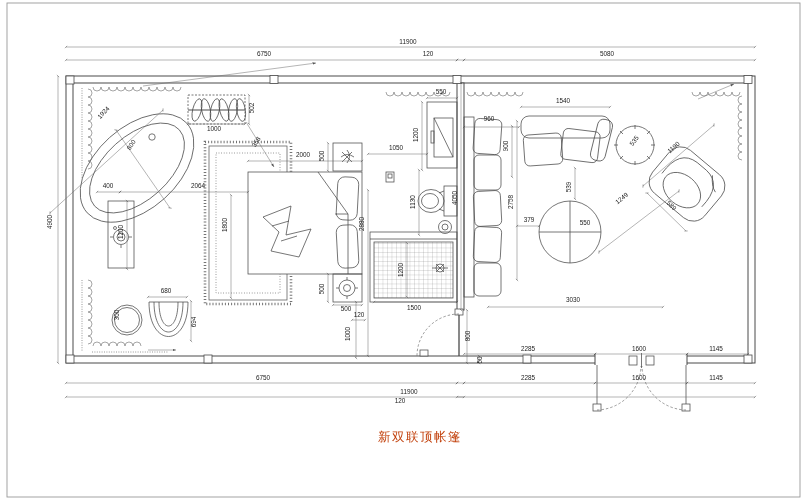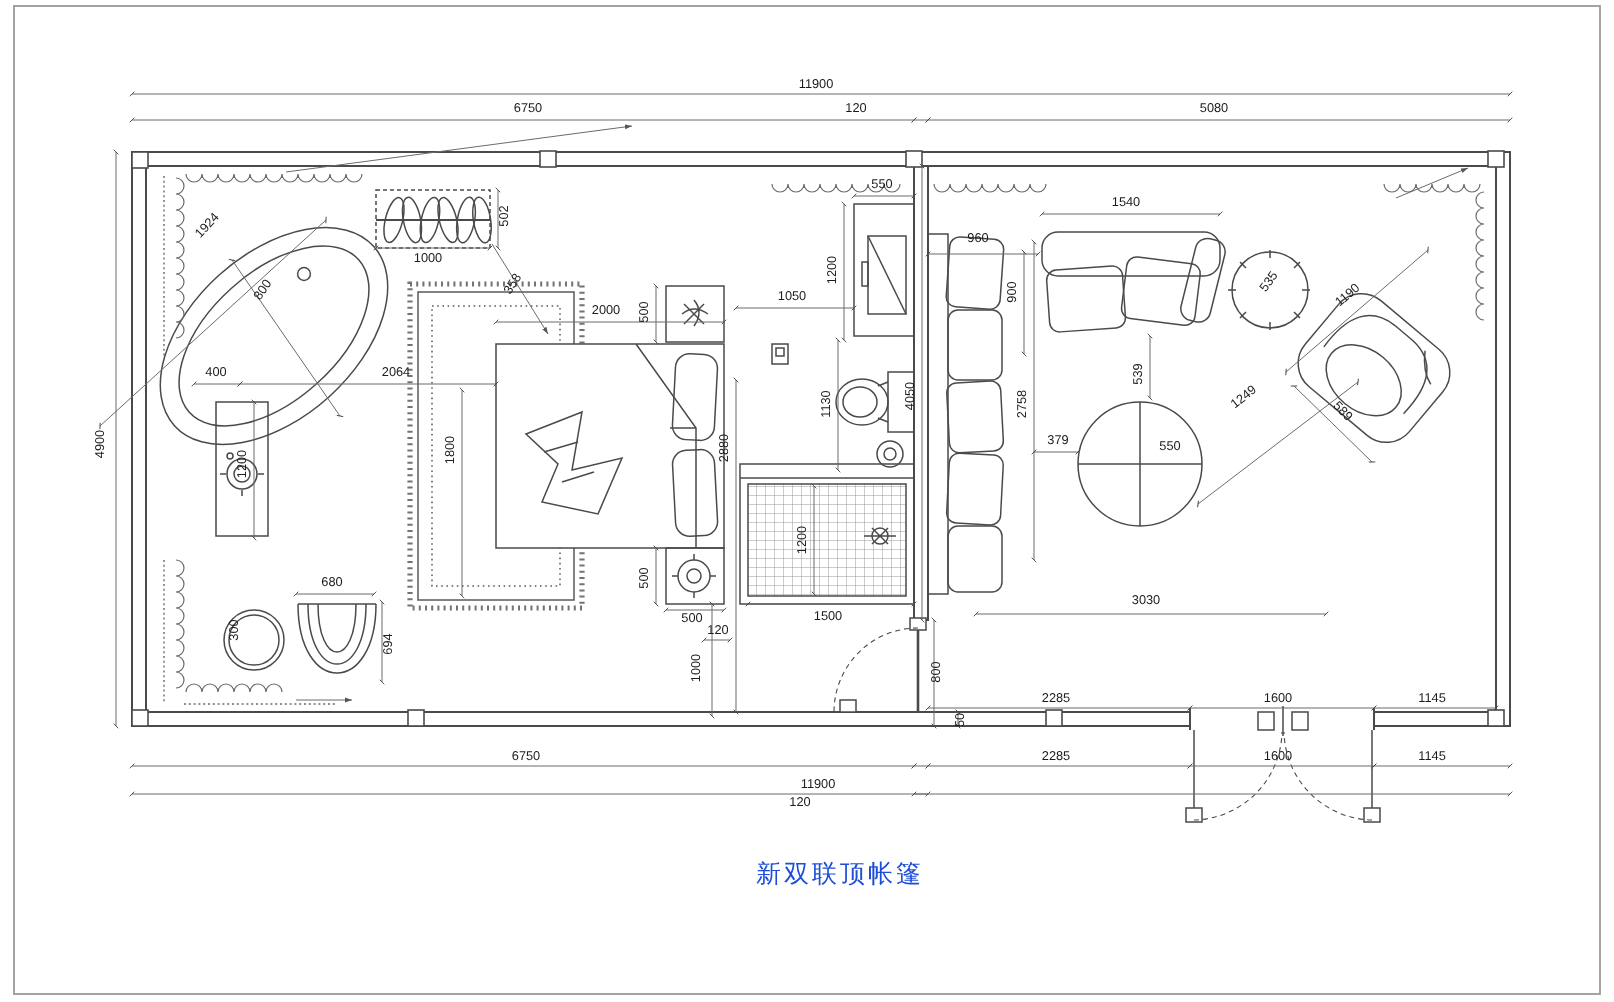--- a/index.html
+++ b/index.html
@@ -1,20 +1,20 @@
 <!DOCTYPE html>
 <html><head>
 <meta charset="utf-8">
 <style>
   html,body{margin:0;padding:0;background:#fff;}
   .page{position:relative;width:807px;height:501px;background:#fff;overflow:hidden;
         font-family:"Liberation Sans",sans-serif;}
   .page svg{position:absolute;left:0;top:0;}
   .drawing-title{position:absolute;left:330px;top:429px;width:180px;text-align:center;
-        font-size:12.5px;letter-spacing:1.5px;color:#1d4ed8;
+        font-size:12.5px;letter-spacing:1.5px;color:#c2410c;
         font-family:"DejaVu Sans","Liberation Sans",sans-serif;}
   text.dim{font-family:"Liberation Sans",sans-serif;font-size:6.4px;fill:#1c1c1c;
         stroke:none;text-anchor:middle;}
   .dashed{stroke-dasharray:2.5 2;}
   .dots{stroke-dasharray:.8 1.8;}
   .fringe{stroke-dasharray:1 2.1;stroke-width:2.6;opacity:.85;}
 </style>
 </head>
 <body>
 

